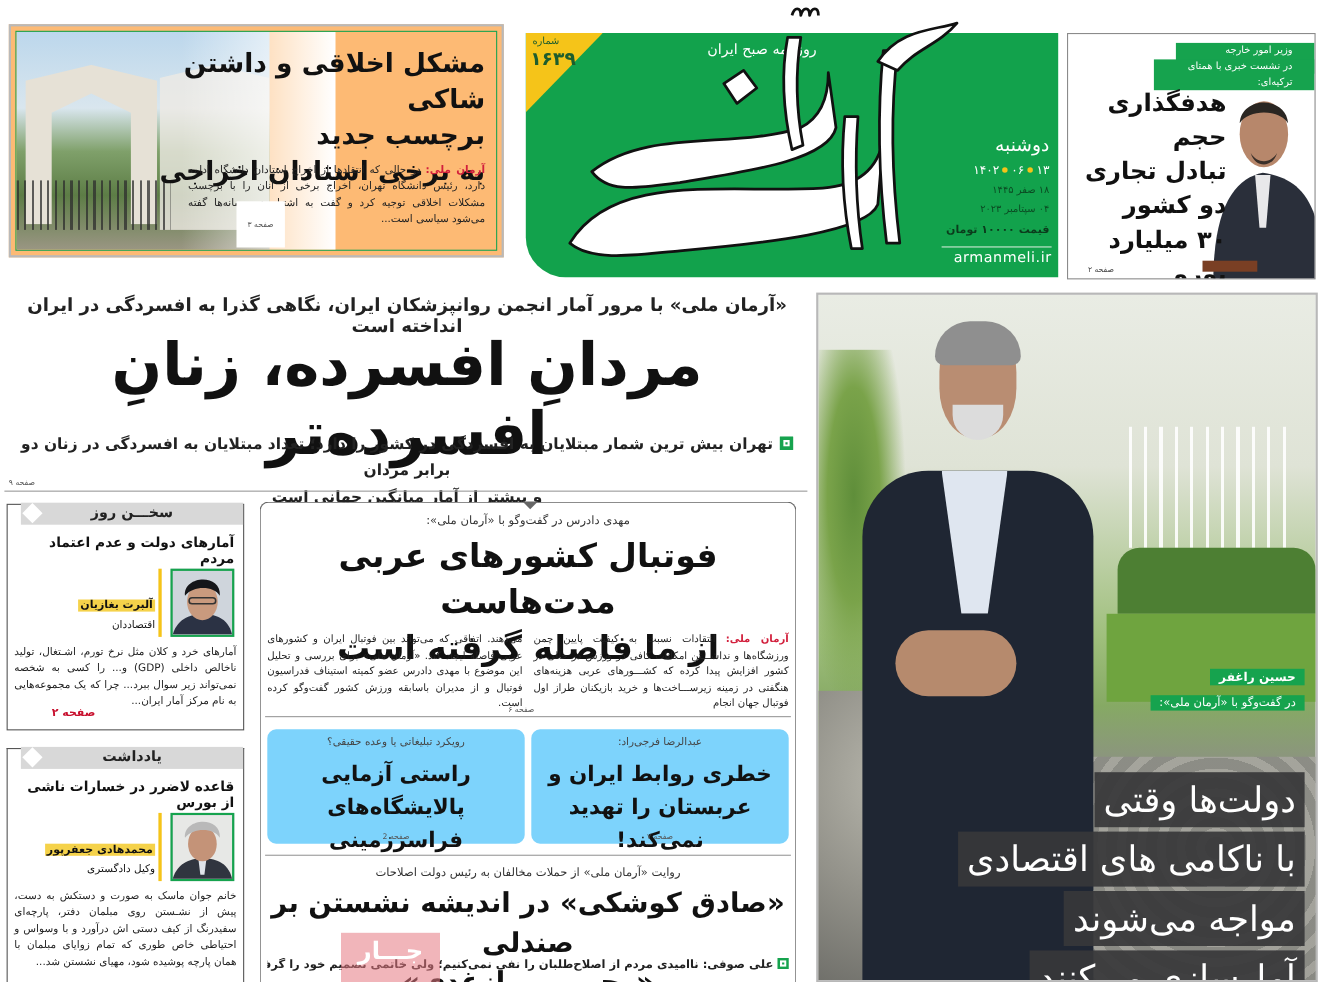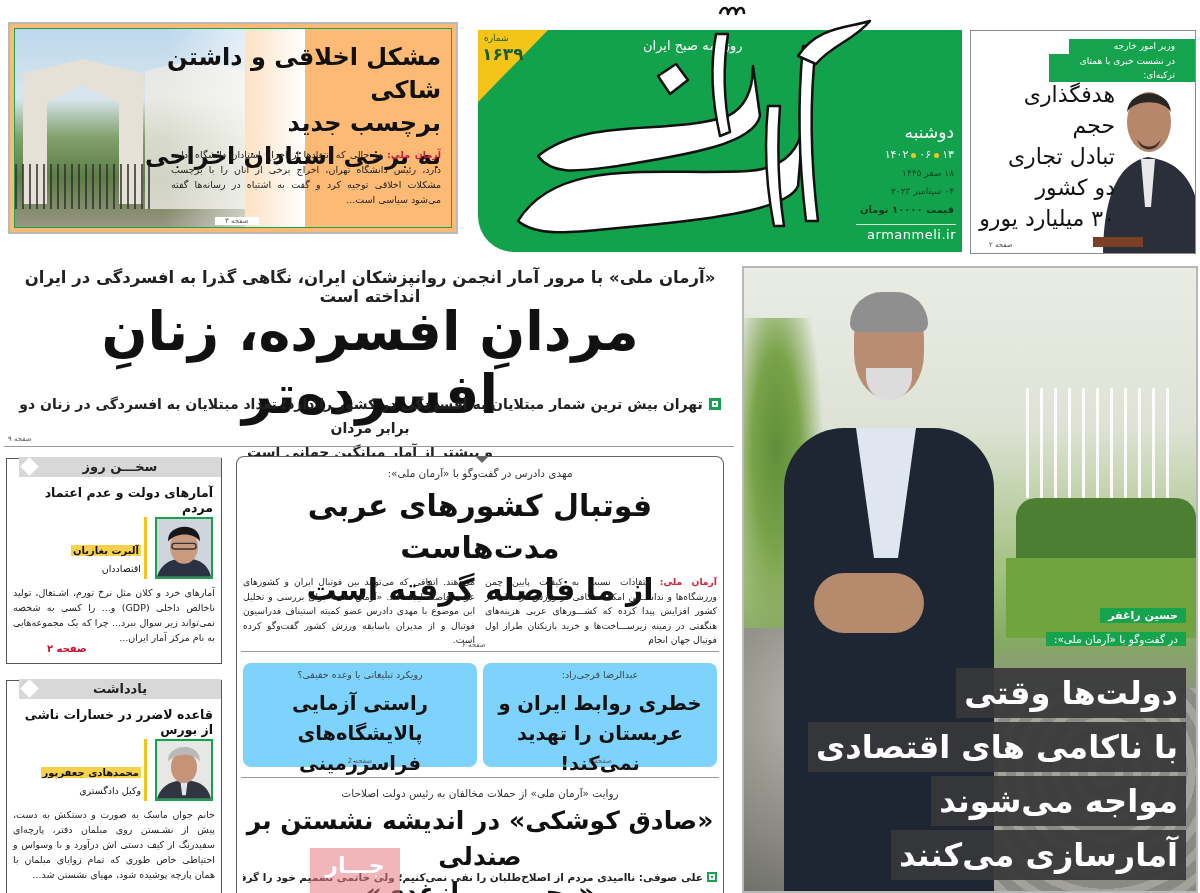--- a/index.html
+++ b/index.html
@@ -40,21 +40,21 @@
     position: absolute; right: 10px; top: 12px; width: 300px;
     font-weight: 900; font-size: 24px; line-height: 33px; text-align: right; color: #111;
     font-family: "DejaVu Sans", sans-serif;
   }
   .teaser-left .body {
     position: absolute; right: 10px; top: 118px; width: 270px;
     font-size: 9.5px; line-height: 15px; text-align: justify; color: #222;
   }
   .teaser-left .body .src { color: #d21f3c; font-weight: bold; }
   .teaser-left .page {
-    position: absolute; left: 200px; bottom: 2px; font-size: 7px; color: #555; background: #fff; padding: 0 10px;
+    position: absolute; left: 200px; bottom: 2px; font-size: 7px; color: #555; background: #fff; padding: 17px 10px;
   }
 
   
   .masthead {
     left: 478px; top: 30px; width: 484px; height: 222px;
     background: #12a24c; border-bottom-left-radius: 36px; overflow: visible;
   }
   .masthead .issue {
     position: absolute; left: 0; top: 0; width: 70px; height: 72px;
     background: #f5c419; clip-path: polygon(0 0, 100% 0, 0 100%);
@@ -84,21 +84,21 @@
   .teaser-right .kicker {
     position: absolute; right: 0; top: 8px; width: 126px; background: #16a34e; color: #fff;
     font-size: 9px; line-height: 14px; padding: 0 20px; text-align: right;
   }
   .teaser-right .kicker2 { top: 23px; width: 146px; }
   .teaser-right .person {
     position: absolute; right: -8px; top: 36px; width: 110px; height: 190px;
   }
   .teaser-right .headline {
     position: absolute; right: 80px; top: 48px; width: 140px;
-    font-weight: 400; font-size: 22px; line-height: 31px; color: #111; text-align: right;
+    font-weight: 700; font-size: 22px; line-height: 31px; color: #111; text-align: right;
   }
   .teaser-right .page { position: absolute; left: 18px; bottom: 4px; font-size: 7px; color: #444; }
 
   
   .kicker-main {
     left: 0; top: 268px; width: 740px; text-align: center;
     font-size: 16.5px; font-weight: bold; color: #222;
   }
   .hero-title {
     left: 0; top: 300px; width: 740px; text-align: center;
@@ -201,21 +201,21 @@
   .feature .beard { position: absolute; left: 122px; top: 100px; width: 46px; height: 32px; background: #dcdcdc; border-radius: 0 0 25px 25px; }
   .feature .hands { position: absolute; left: 70px; top: 305px; width: 110px; height: 60px; background: #b68a6d; border-radius: 30px; }
 
   .feature .tag-name {
     position: absolute; right: 10px; top: 340px; background: #16a34e; color: #fff; font-size: 11px; font-weight: bold; padding: 1px 8px;
   }
   .feature .tag-sub {
     position: absolute; right: 10px; top: 364px; background: #16a34e; color: #fff; font-size: 10.5px; padding: 1px 8px;
   }
   .feature .q-line {
-    position: absolute; right: 10px; background: rgba(55,55,58,.92); color: #fff; font-weight: 700; font-size: 32px; line-height: 50px; padding: 0 8px; white-space: nowrap;
+    position: absolute; right: 10px; background: rgba(55,55,58,.92); color: #fff; font-weight: 400; font-size: 32px; line-height: 50px; padding: 0 8px; white-space: nowrap; margin-top: 34px;
   }
 
   svg { display: block; }
 </style>
 </head>
 <body>
 
 <div class="abs teaser-left">
   <div class="inner">
     <div class="photo">

